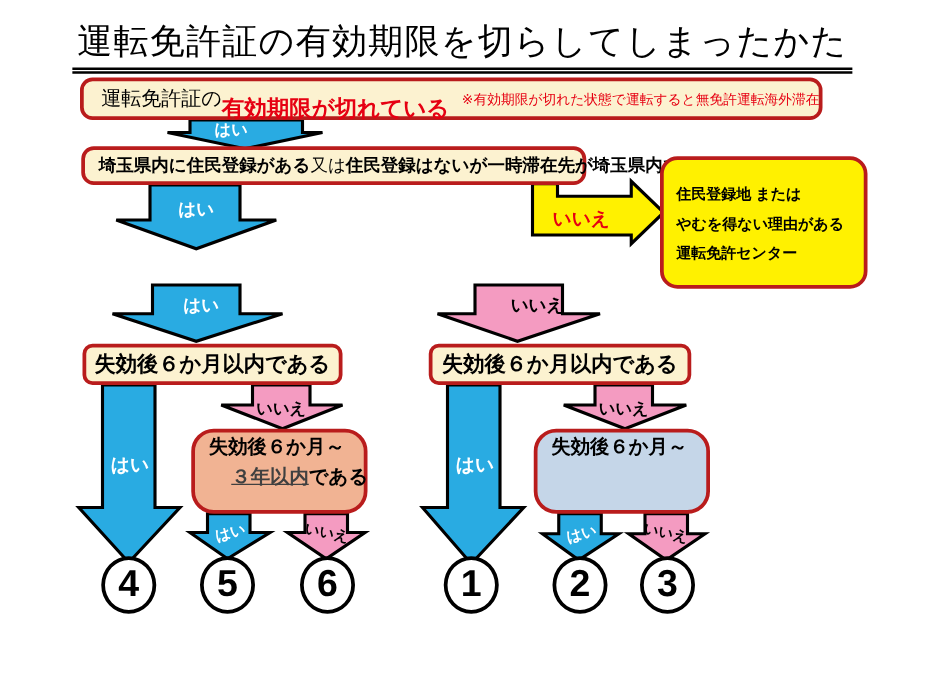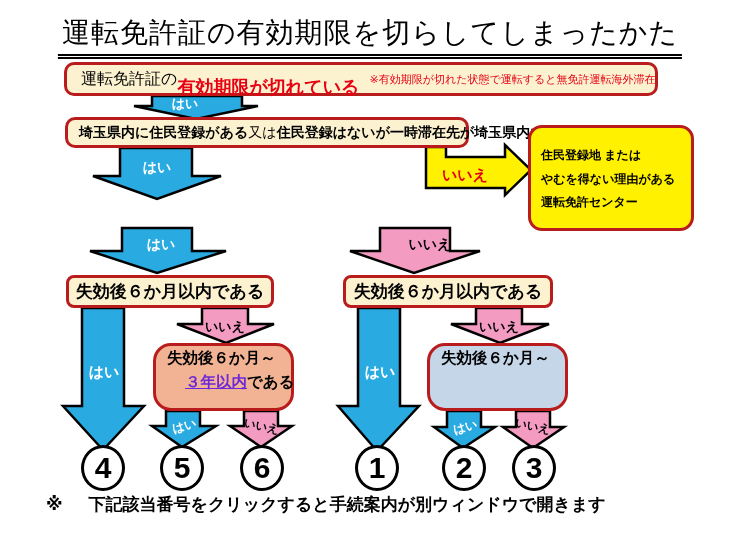--- a/index.html
+++ b/index.html
@@ -30,21 +30,21 @@
   .b1-note{color:#E60012;font-size:11px;margin-left:10px;}
   .b1-note .nb{font-weight:normal;}
   .box-resident{left:65px;top:117px;width:404px;height:31px;padding:0 0 0 11px;font-size:14px;}
   .seg-b{font-weight:bold;}
   .box-reason{left:66px;top:198px;width:450px;height:30px;justify-content:center;font-size:15px;}
   .box-reason .main{font-weight:bold;font-size:16px;}
   .box-w6{width:210px;height:33px;justify-content:center;font-weight:bold;font-size:17px;border-radius:8px;}
   .box-w6-left{left:66px;top:275px;width:208px;}
   .box-w6-right{left:343px;top:275px;}
   .t-red{color:#000000;}
-  .t-red-u{color:#6d28d9;text-decoration:underline;}
+  .t-red-u{color:#404040;text-decoration:underline;}
   .box-range{width:141px;height:68px;border-radius:18px;font-weight:bold;font-size:15.5px;align-items:flex-start;}
   .box-range-left{left:153px;top:343px;background:#F1B393;}
   .box-range-right{left:427px;top:343px;background:#C5D6E8;}
   .range-lines{width:100%;padding:0 0 0 11px;line-height:24px;}
   .range-lines .line2{padding-left:18px;}
   .box-contact{
     left:528px;top:125px;width:166px;height:106px;background:#FFF100;
     border-radius:14px;border-width:3.5px;display:block;padding:16px 0 0 10px;
     font-size:12px;line-height:23.5px;white-space:nowrap;
   }
@@ -152,17 +152,14 @@
     </div>
   </div>
 
   <div class="num" style="left:81px">4</div>
   <div class="num" style="left:160px">5</div>
   <div class="num" style="left:240px">6</div>
   <div class="num" style="left:355px">1</div>
   <div class="num" style="left:442px">2</div>
   <div class="num" style="left:512px">3</div>
 
-  <div class="footer">
-    <span>※</span><span class="footer-text">下記該当番号をクリックすると手続案内が別ウィンドウで開きます</span>
-  </div>
 
 </div>
 
 </body></html>

